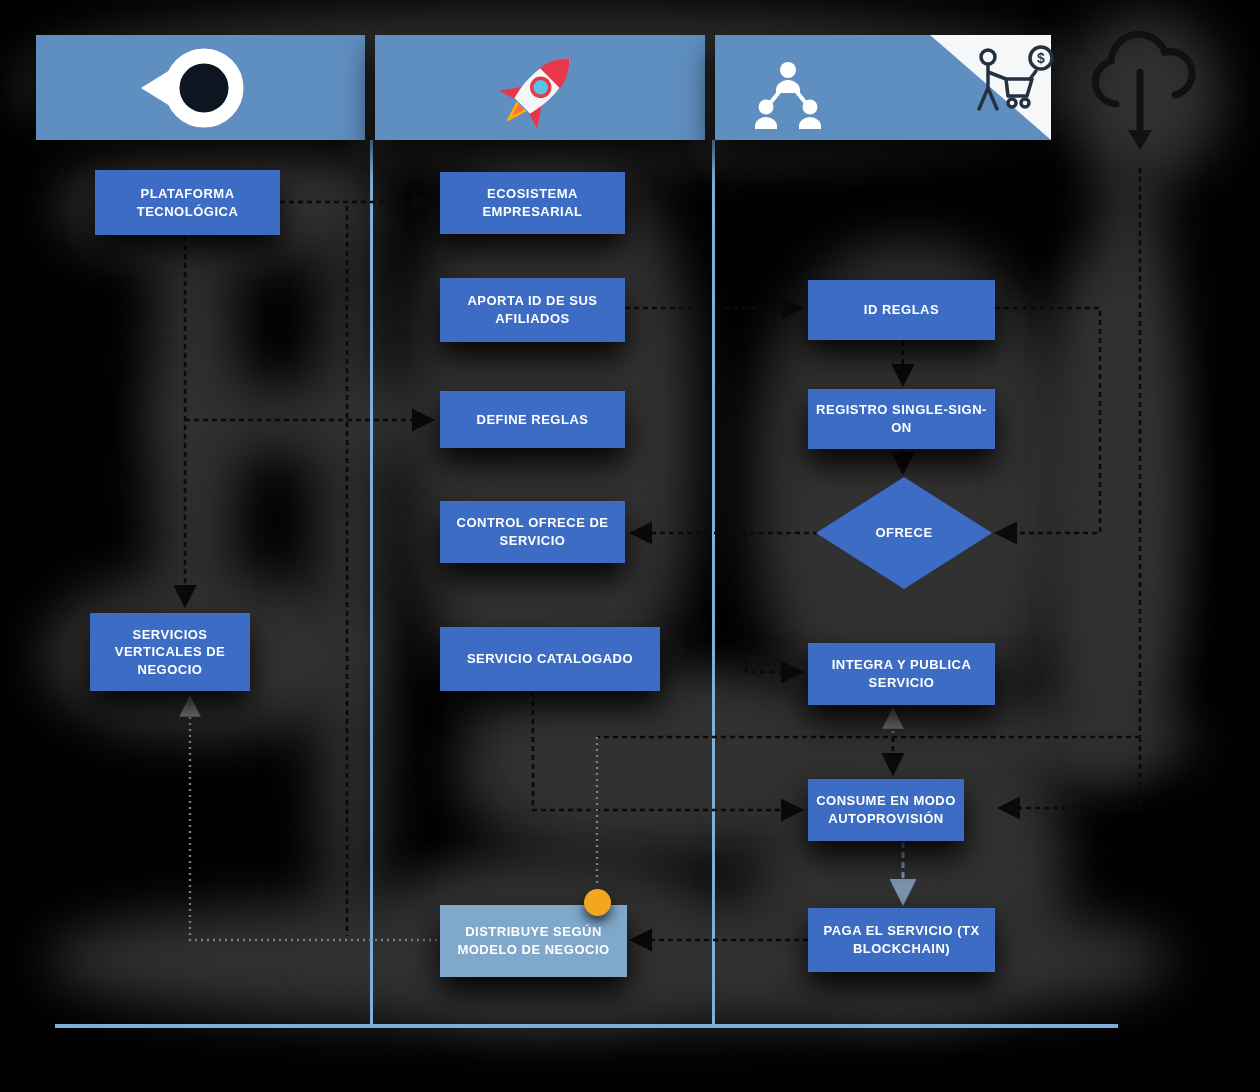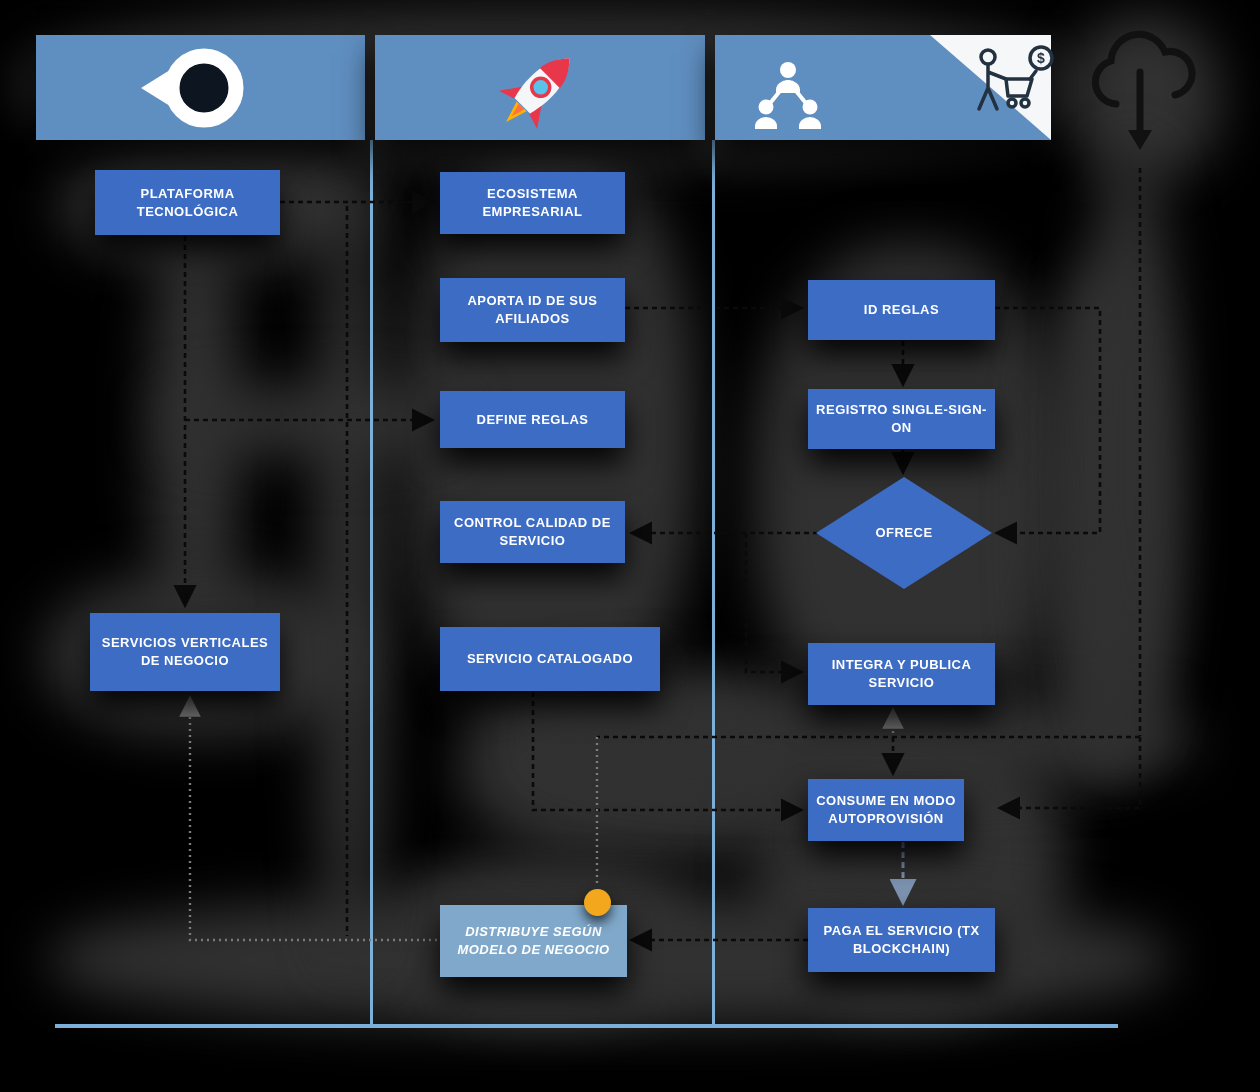--- a/index.html
+++ b/index.html
@@ -15,21 +15,21 @@
   .lane-header{position:absolute;top:35px;height:105px;background:#5f8ec0;z-index:3;
          display:flex;align-items:center;justify-content:center;
          box-shadow:0 16px 30px rgba(0,0,0,.85);}
   .header-split{background:#f5f7f9;}
   .header-split .blue-part{position:absolute;inset:0;background:#5f8ec0;
          clip-path:polygon(0 0,64% 0,100% 100%,0 100%);}
   .node{position:absolute;background:#3c6cc4;color:#fff;font-weight:bold;font-size:13px;
          letter-spacing:.5px;line-height:1.35;text-align:center;display:flex;align-items:center;
          justify-content:center;padding:0 8px;box-sizing:border-box;z-index:3;
          box-shadow:0 16px 30px rgba(0,0,0,.9);}
-  .node.light{background:#7fa8ca;font-style:italic;}
+  .node.light{background:#7fa8ca;}
   .node.diamond{clip-path:polygon(50% 0,100% 50%,50% 100%,0 50%);box-shadow:none;
          filter:drop-shadow(0 14px 22px rgba(0,0,0,.9));justify-content:center;}
   .dot{position:absolute;width:27px;height:27px;border-radius:50%;background:#f3a71c;z-index:5;
          box-shadow:0 6px 12px rgba(0,0,0,.7);}
   .abs{position:absolute;z-index:3;}
 </style>
 </head>
 <body>
 
 <div class="stage">
@@ -138,35 +138,35 @@
 
   <svg class="abs" style="left:1080px;top:22px" width="130" height="145" viewBox="0 0 130 145">
     <path d="M36 82 a22 22 0 0 1 -5 -43 a28 28 0 0 1 54 -9 a22 22 0 0 1 10 43" fill="none" stroke="#111" stroke-width="7" stroke-linecap="round"></path>
     <path d="M60 50 V112" stroke="#111" stroke-width="7" stroke-linecap="round"></path>
     <path d="M48 108 L72 108 L60 128 Z" fill="#111"></path>
   </svg>
 
   <div class="node" style="left:95px;top:170px;width:185px;height:65px">
     <span>PLATAFORMA TECNOLÓGICA</span>
   </div>
-  <div class="node" style="left:90px;top:613px;width:190px;height:78px">
+  <div class="node" style="left:90px;top:613px;width:160px;height:78px">
     <span>SERVICIOS VERTICALES DE NEGOCIO</span>
   </div>
 
   <div class="node" style="left:440px;top:172px;width:185px;height:62px">
     <span>ECOSISTEMA EMPRESARIAL</span>
   </div>
   <div class="node" style="left:440px;top:278px;width:185px;height:64px">
     <span>APORTA ID DE SUS AFILIADOS</span>
   </div>
   <div class="node" style="left:440px;top:391px;width:185px;height:57px">
     <span>DEFINE REGLAS</span>
   </div>
   <div class="node" style="left:440px;top:501px;width:185px;height:62px">
-    <span>CONTROL CALIDAD DE SERVICIO</span>
+    <span>CONTROL OFRECE DE SERVICIO</span>
   </div>
   <div class="node" style="left:440px;top:627px;width:220px;height:64px">
     <span>SERVICIO CATALOGADO</span>
   </div>
   <div class="node light" style="left:440px;top:905px;width:187px;height:72px">
     <span>DISTRIBUYE SEGÚN  MODELO DE NEGOCIO</span>
   </div>
   <div class="dot" style="left:584px;top:889px"></div>
 
   <div class="node" style="left:808px;top:280px;width:187px;height:60px">

